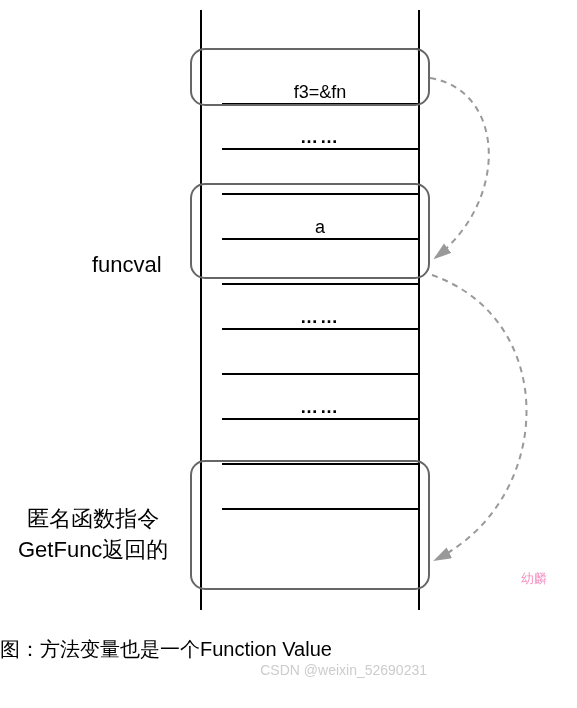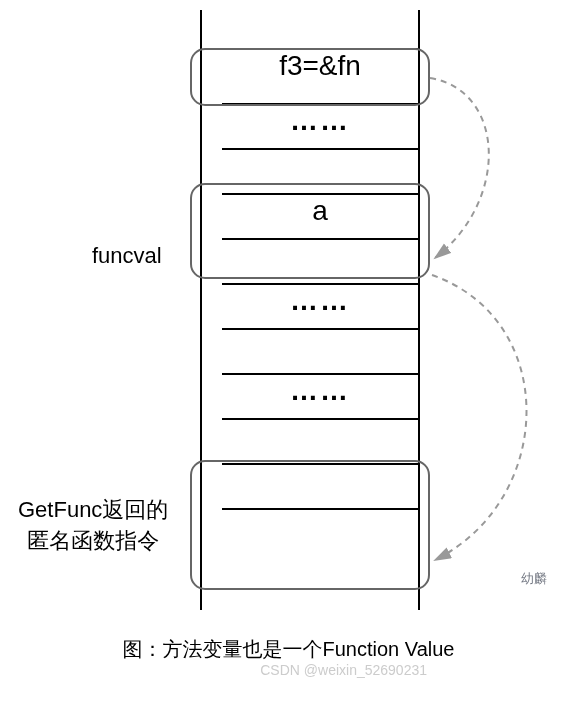--- a/index.html
+++ b/index.html
@@ -21,74 +21,74 @@
       top: 10px;
       width: 220px;
       height: 600px;
       border-left: 2px solid #000;
       border-right: 2px solid #000;
     }
     .slot {
       height: 45px;
       border-bottom: 2px solid #000;
       display: flex;
-      align-items: flex-start;
+      align-items: flex-end;
       justify-content: center;
-      font-size: 28px;
+      font-size: 18px;
       color: #000;
       position: relative;
       margin-left: 20px;
     }
     .slot.empty-top { height: 40px; border-top: none; }
     .ellipsis { letter-spacing: 2px; font-weight: bold; }
     
     
     .rbox {
       position: absolute;
       border: 2.5px solid #666;
       border-radius: 15px;
       pointer-events: none;
     }
     
     
     .label {
       position: absolute;
       font-size: 22px;
       color: #000;
+      margin-top: 9px;
     }
     
     
     svg.arrows {
       position: absolute;
       left: 0; top: 0;
       width: 577px; height: 708px;
       pointer-events: none;
     }
     
     
     .watermark {
       position: absolute;
       right: 30px;
       bottom: 120px;
       font-size: 13px;
-      color: #0f172a;
+      color: #ec4899;
       opacity: 0.6;
     }
     .attribution {
       position: absolute;
       right: 150px;
       bottom: 30px;
       font-size: 14px;
       color: #ccc;
     }
     .caption {
       position: absolute;
       left: 0; right: 0;
       bottom: 45px;
-      text-align: center;
       font-size: 20px;
       color: #000;
     }
   </style>
 </head>
 <body>
 
 <div class="diagram-wrap">
 
   <div class="stack">
@@ -127,22 +127,22 @@
     <div class="slot"></div>
     <div class="slot" style="border-bottom:none; height:40px;"></div>
   </div>
 
   <div class="rbox" style="left:190px; top:48px; width:240px; height:58px;"></div>
   <div class="rbox" style="left:190px; top:183px; width:240px; height:96px;"></div>
   <div class="rbox" style="left:190px; top:460px; width:240px; height:130px;"></div>
 
   <div class="label" style="left:92px; top:243px;">funcval</div>
   <div class="label" style="left:18px; top:495px; text-align:center; line-height:1.4;">
+    <div>匿名函数指令</div>
     <div>GetFunc返回的</div>
-    <div>匿名函数指令</div>
   </div>
 
   <svg class="arrows">
     <defs>
       <marker id="arrowhead" markerWidth="10" markerHeight="10" refX="8" refY="3" orient="auto">
         <path d="M0,0 L9,3 L0,6 Z" fill="#999"></path>
       </marker>
     </defs>
 
     <path d="M 430 78 C 505 90, 510 200, 435 258" stroke="#999" stroke-width="2" stroke-dasharray="6,5" fill="none" marker-end="url(#arrowhead)"></path>

